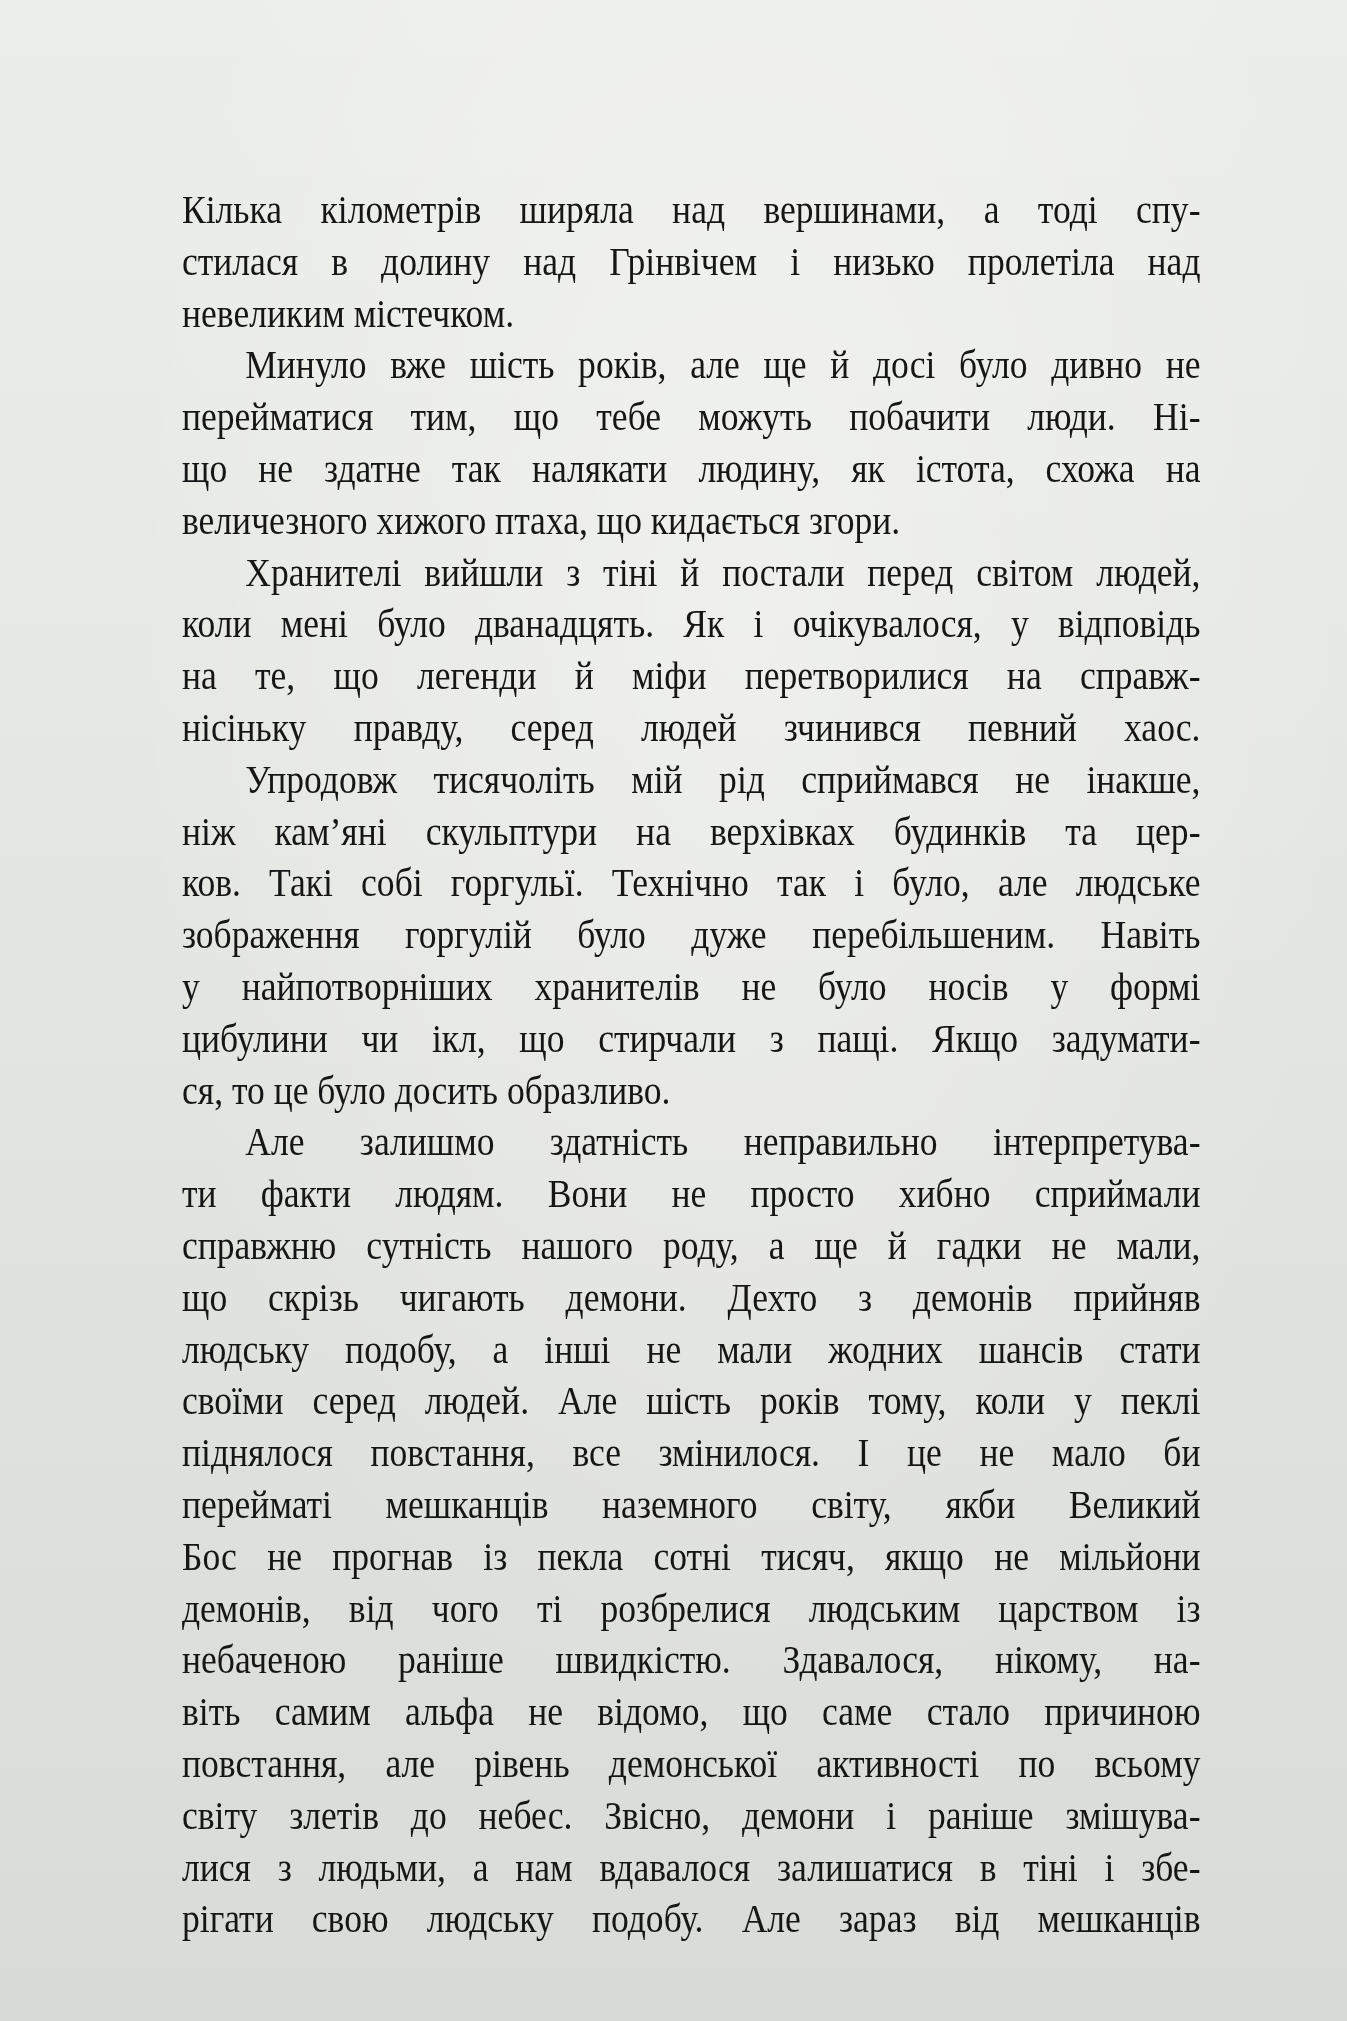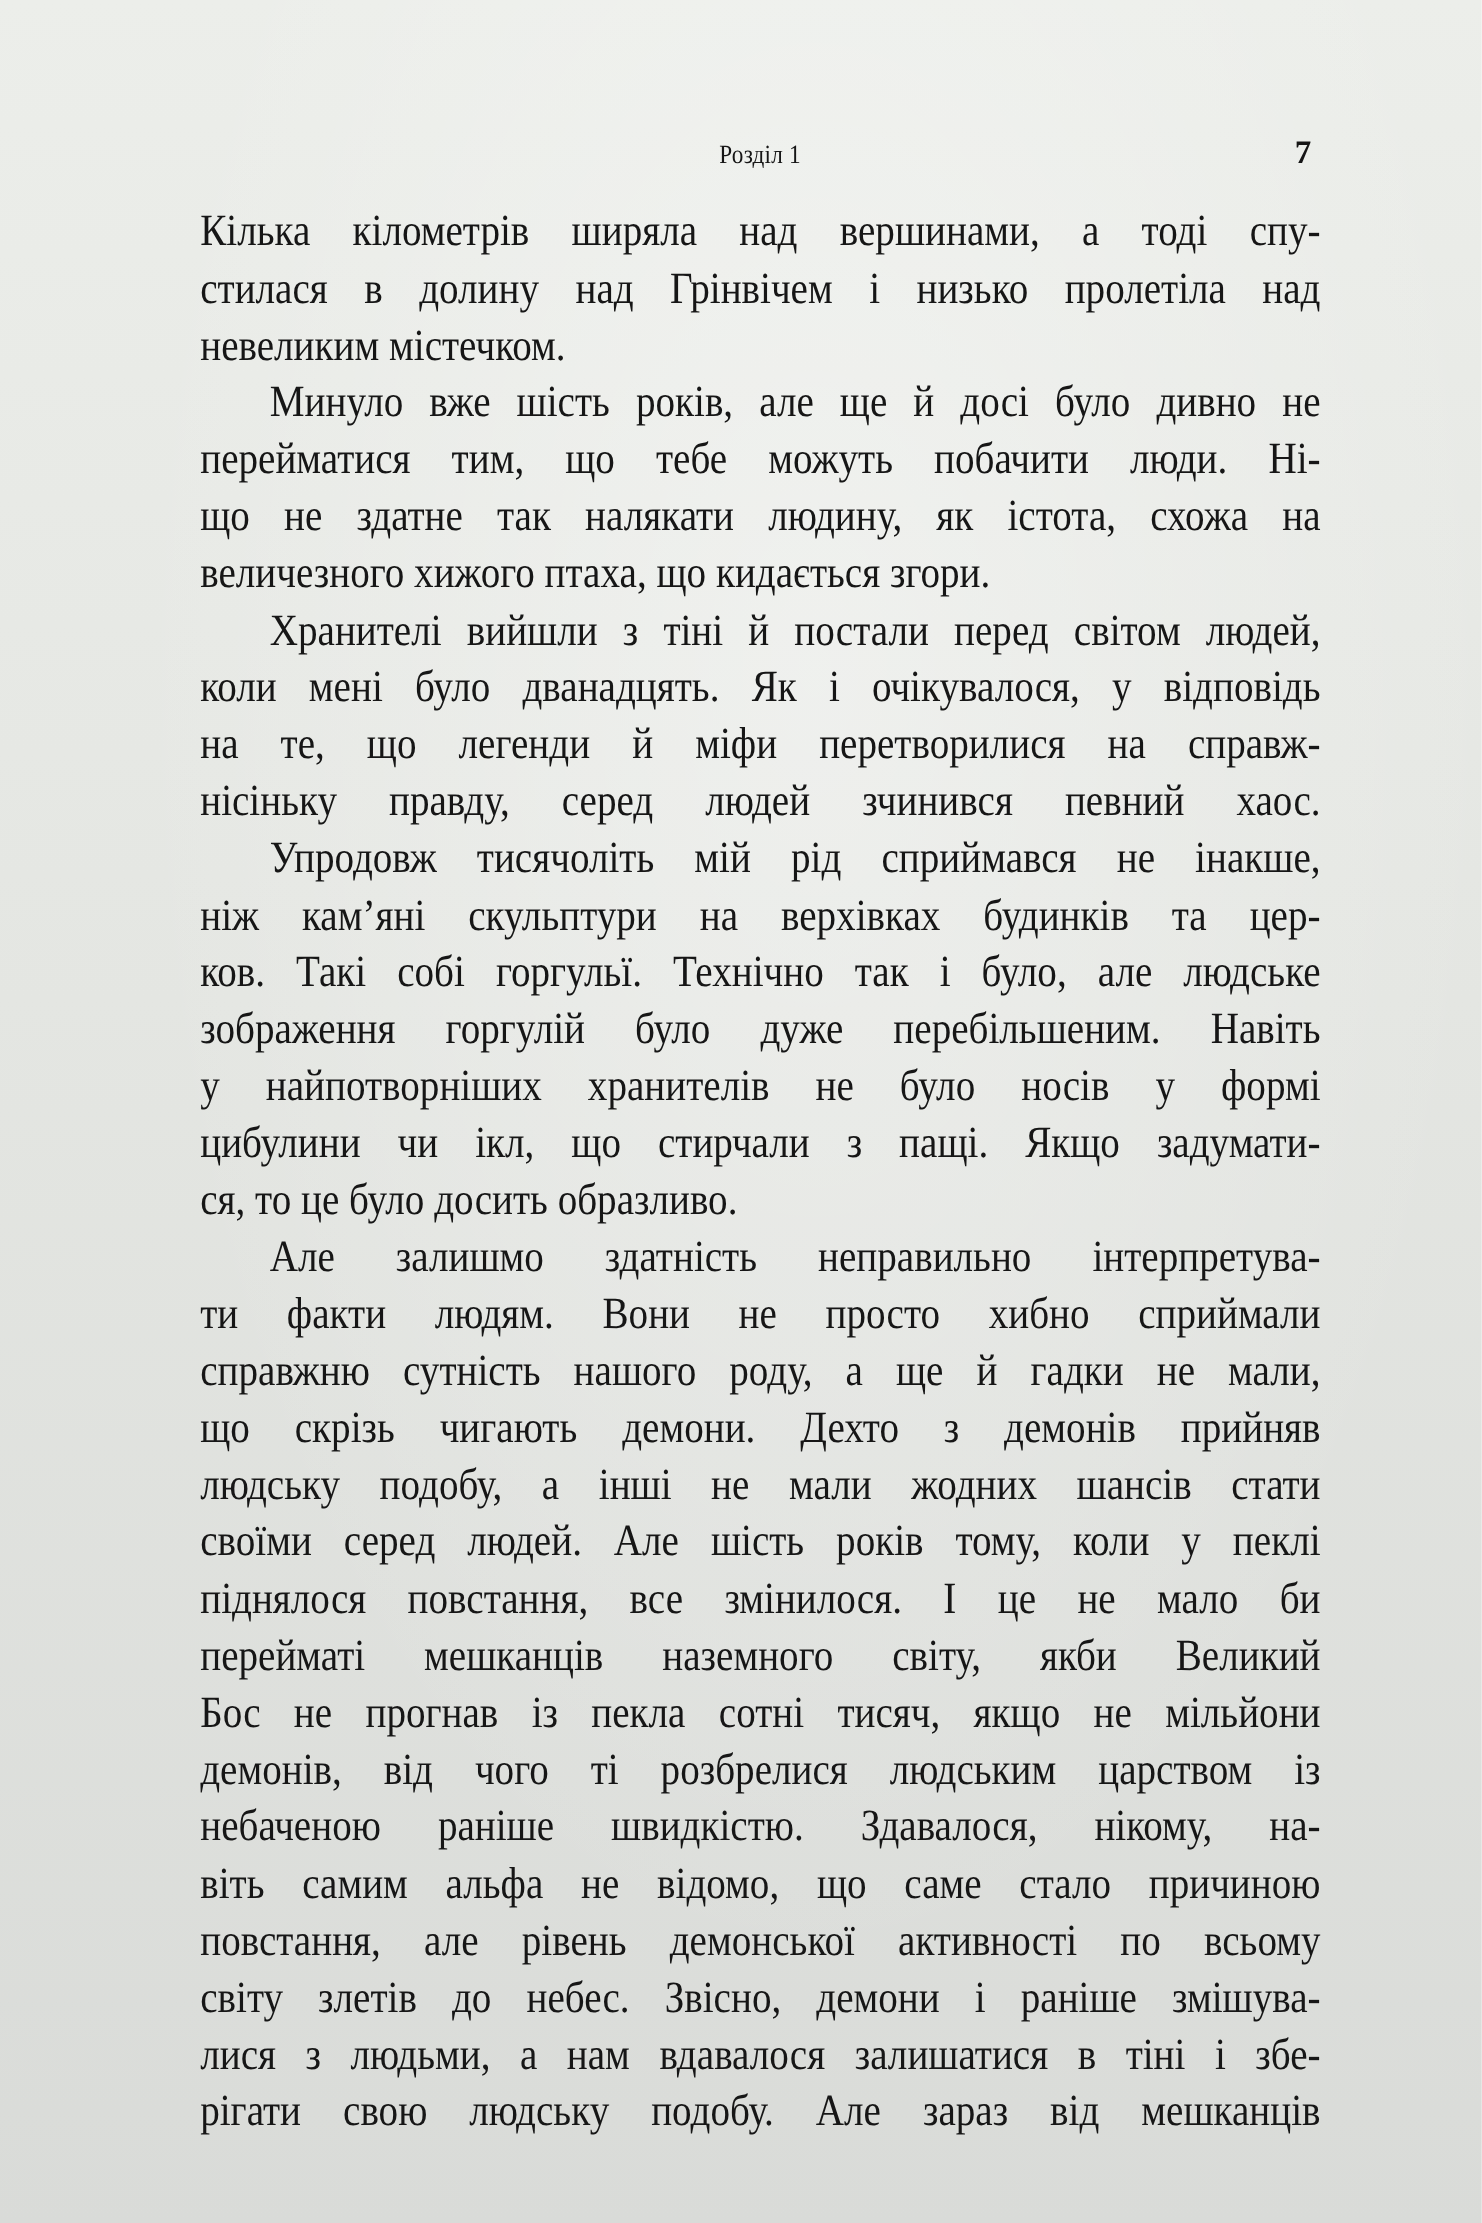--- a/index.html
+++ b/index.html
@@ -64,24 +64,20 @@
     }
     .line.last {
       text-align-last: left;
     }
   </style>
 </head>
 <body>
 
 <div class="page">
 
-  <div class="running-head">
-    <div class="chapter-label">Розділ 1</div>
-    <div class="page-number">7</div>
-  </div>
 
   <div class="body-text" id="body-text">
 
     <div class="para">
       <span class="line">Кілька кілометрів ширяла над вершинами, а тоді спу-</span>
       <span class="line">стилася в долину над Грінвічем і низько пролетіла над</span>
       <span class="line last">невеликим містечком.</span>
     </div>
 
     <div class="para indent">

